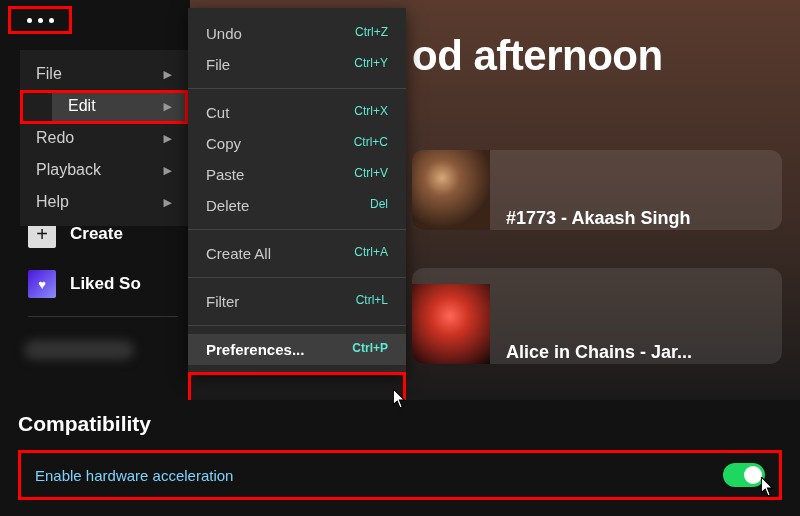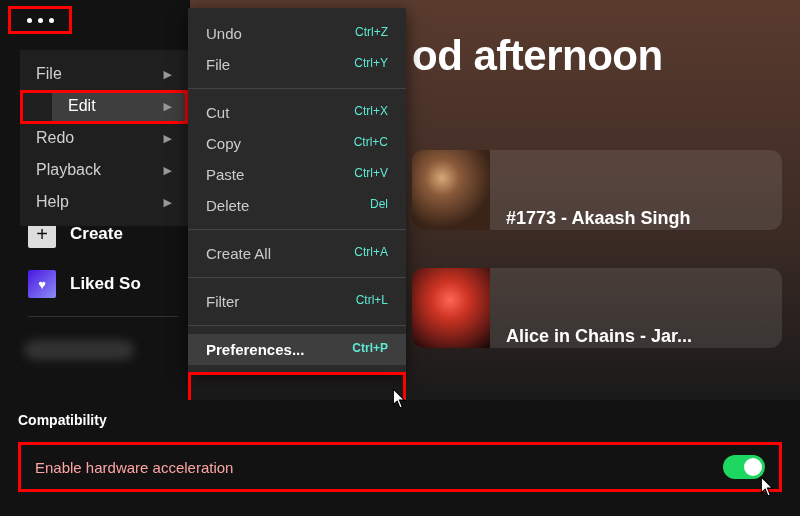--- a/index.html
+++ b/index.html
@@ -32,21 +32,21 @@
   }
   .card {
     position: absolute;
     background: rgba(255,255,255,0.1);
     border-radius: 12px;
     display: flex;
     align-items: flex-end;
     overflow: hidden;
   }
   .card1 { left: 412px; top: 150px; width: 370px; height: 80px; }
-  .card2 { left: 412px; top: 268px; width: 370px; height: 80px; }
+  .card2 { left: 412px; top: 268px; width: 370px; height: 96px; }
   .card-img {
     width: 80px;
     height: 80px;
     background: #333;
     flex-shrink: 0;
     position: absolute;
     left: -2px;
   }
   .card-img.jre {
     background: radial-gradient(circle at 40% 35%, #d6a878 0%, #8a5a3a 25%, #3a2418 70%);
@@ -193,34 +193,34 @@
 
   
   .compat {
     position: absolute;
     left: 0; right: 0; bottom: 0;
     height: 116px;
     background: #121212;
     padding: 12px 18px 0 18px;
   }
   .compat h2 {
-    font-size: 14px;
+    font-size: 21px;
     font-weight: 700;
     margin-bottom: 14px;
     color: #fff;
   }
   .compat-row {
     border: 3px solid #ff0000;
     padding: 10px 14px;
     display: flex;
     align-items: center;
     justify-content: space-between;
   }
   .compat-row span {
-    color: #fca5a5;
+    color: #7dd3fc;
     font-size: 15px;
   }
   .toggle {
     width: 42px;
     height: 24px;
     background: #1ed760;
     border-radius: 12px;
     position: relative;
   }
   .toggle .knob {

